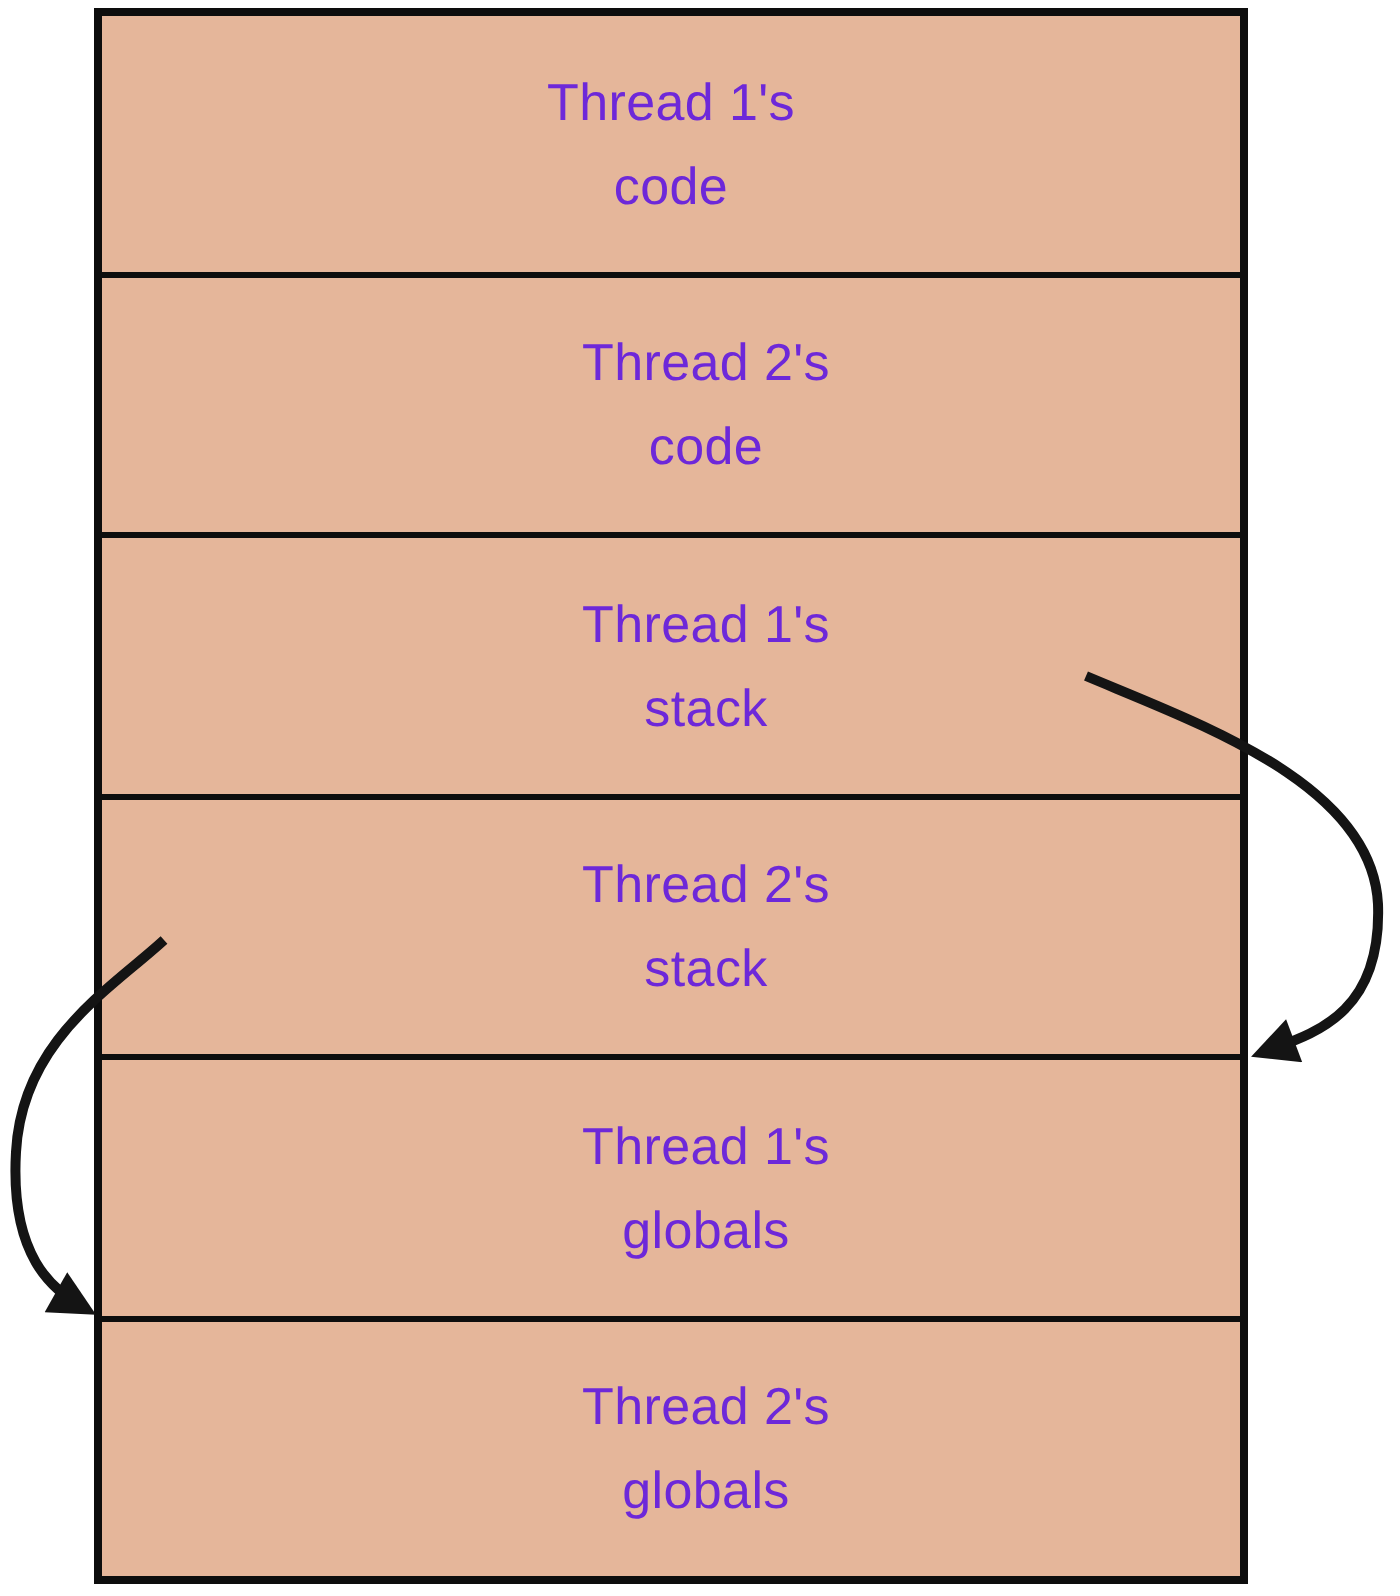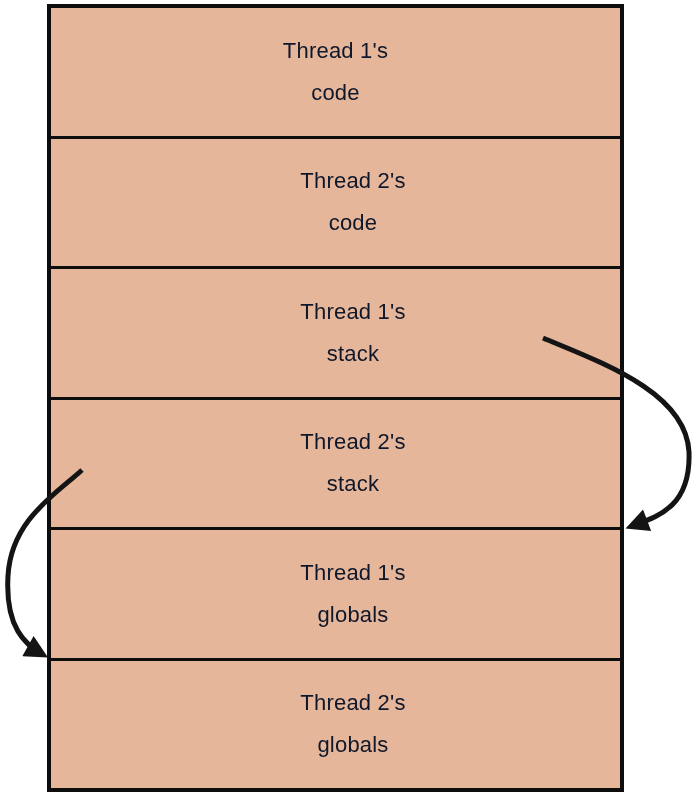--- a/index.html
+++ b/index.html
@@ -35,23 +35,23 @@
     flex-direction: column;
     align-items: center;
     justify-content: center;
     text-align: center;
   }
   .memory-section + .memory-section {
     border-top: 3px solid #0d0d0d;
     padding-left: 35px;
   }
   .section-label {
-    font-size: 22px;
+    font-size: 26px;
     line-height: 42px;
-    color: #0f172a;
+    color: #6d28d9;
     letter-spacing: 0.2px;
   }
   .arrow-layer {
     position: absolute;
     left: 0;
     top: 0;
     width: 700px;
     height: 798px;
     pointer-events: none;
   }

